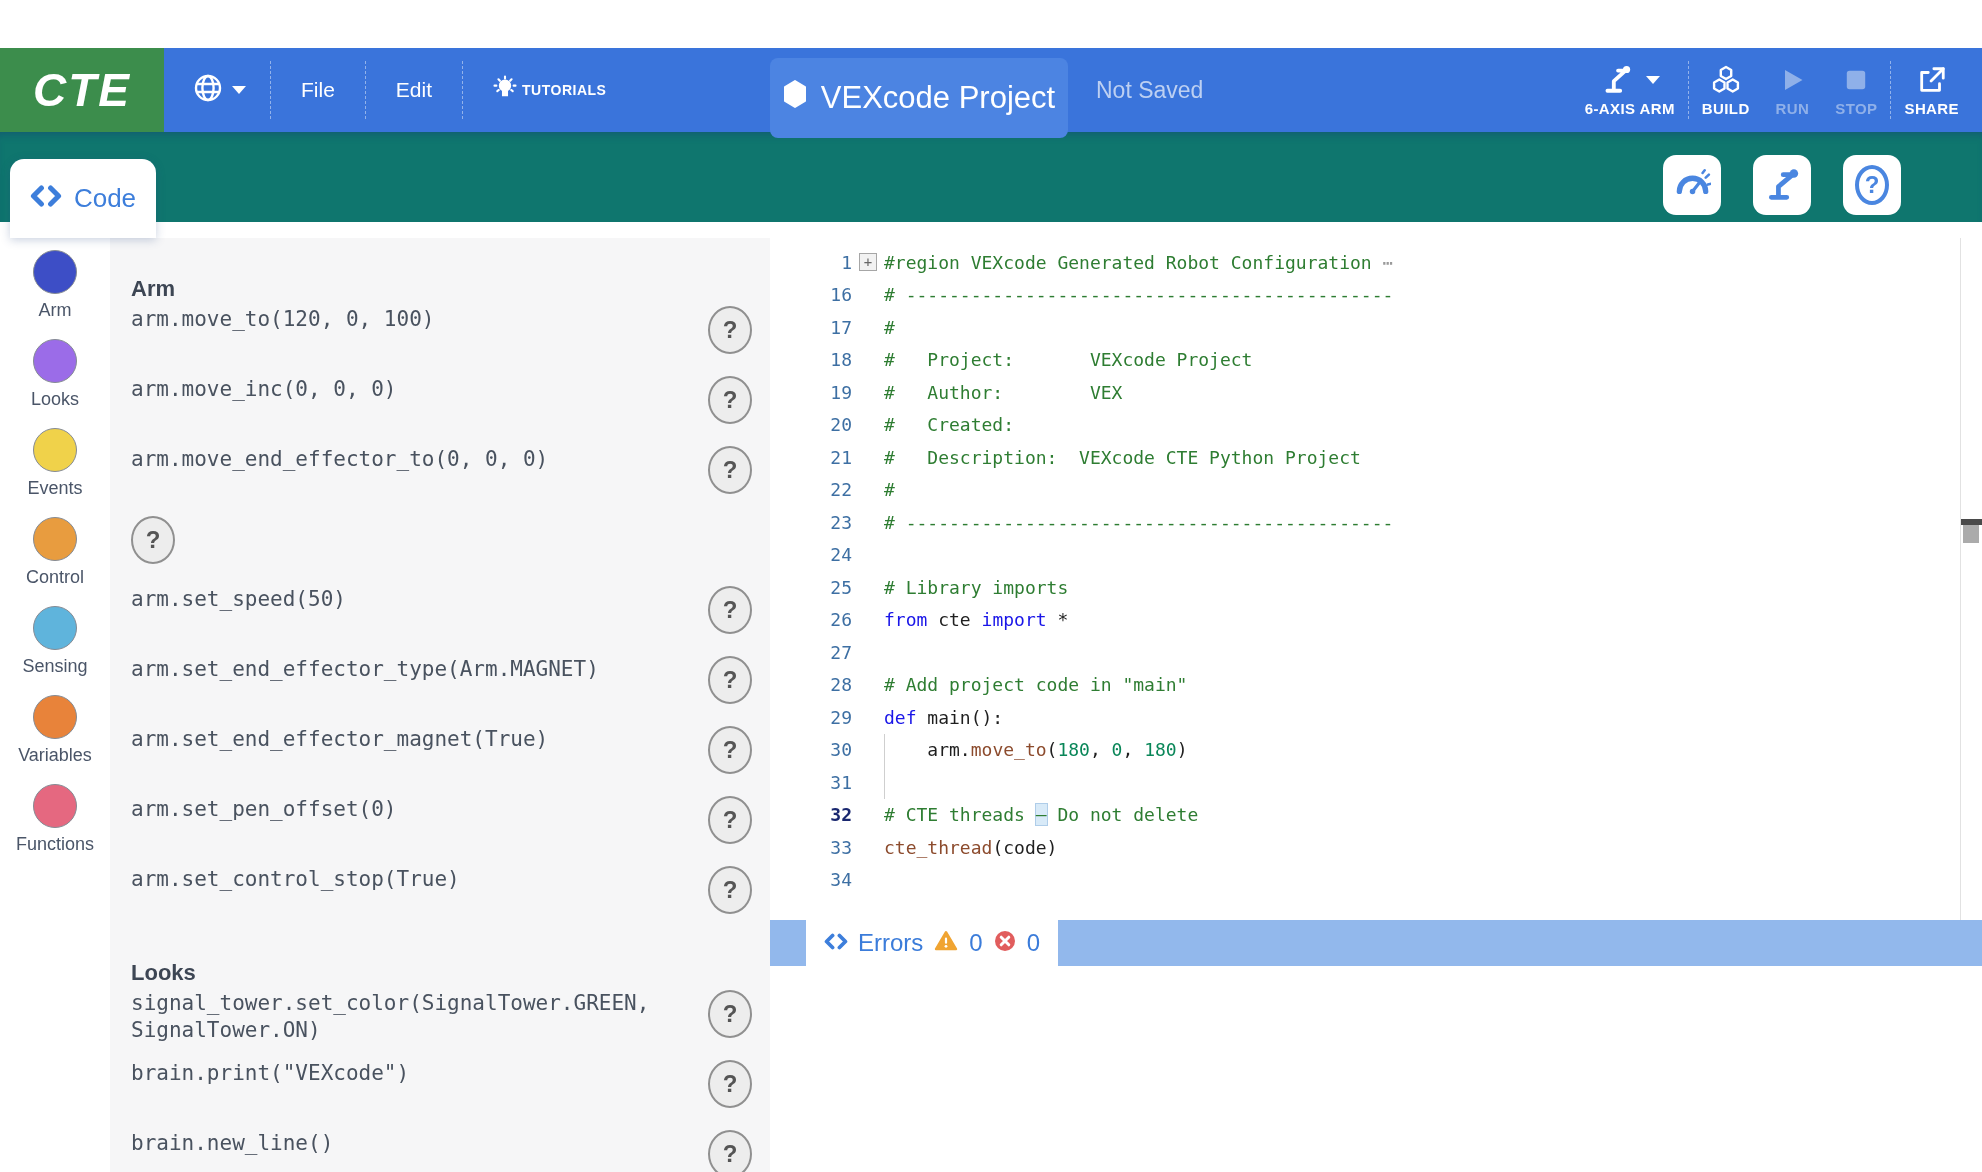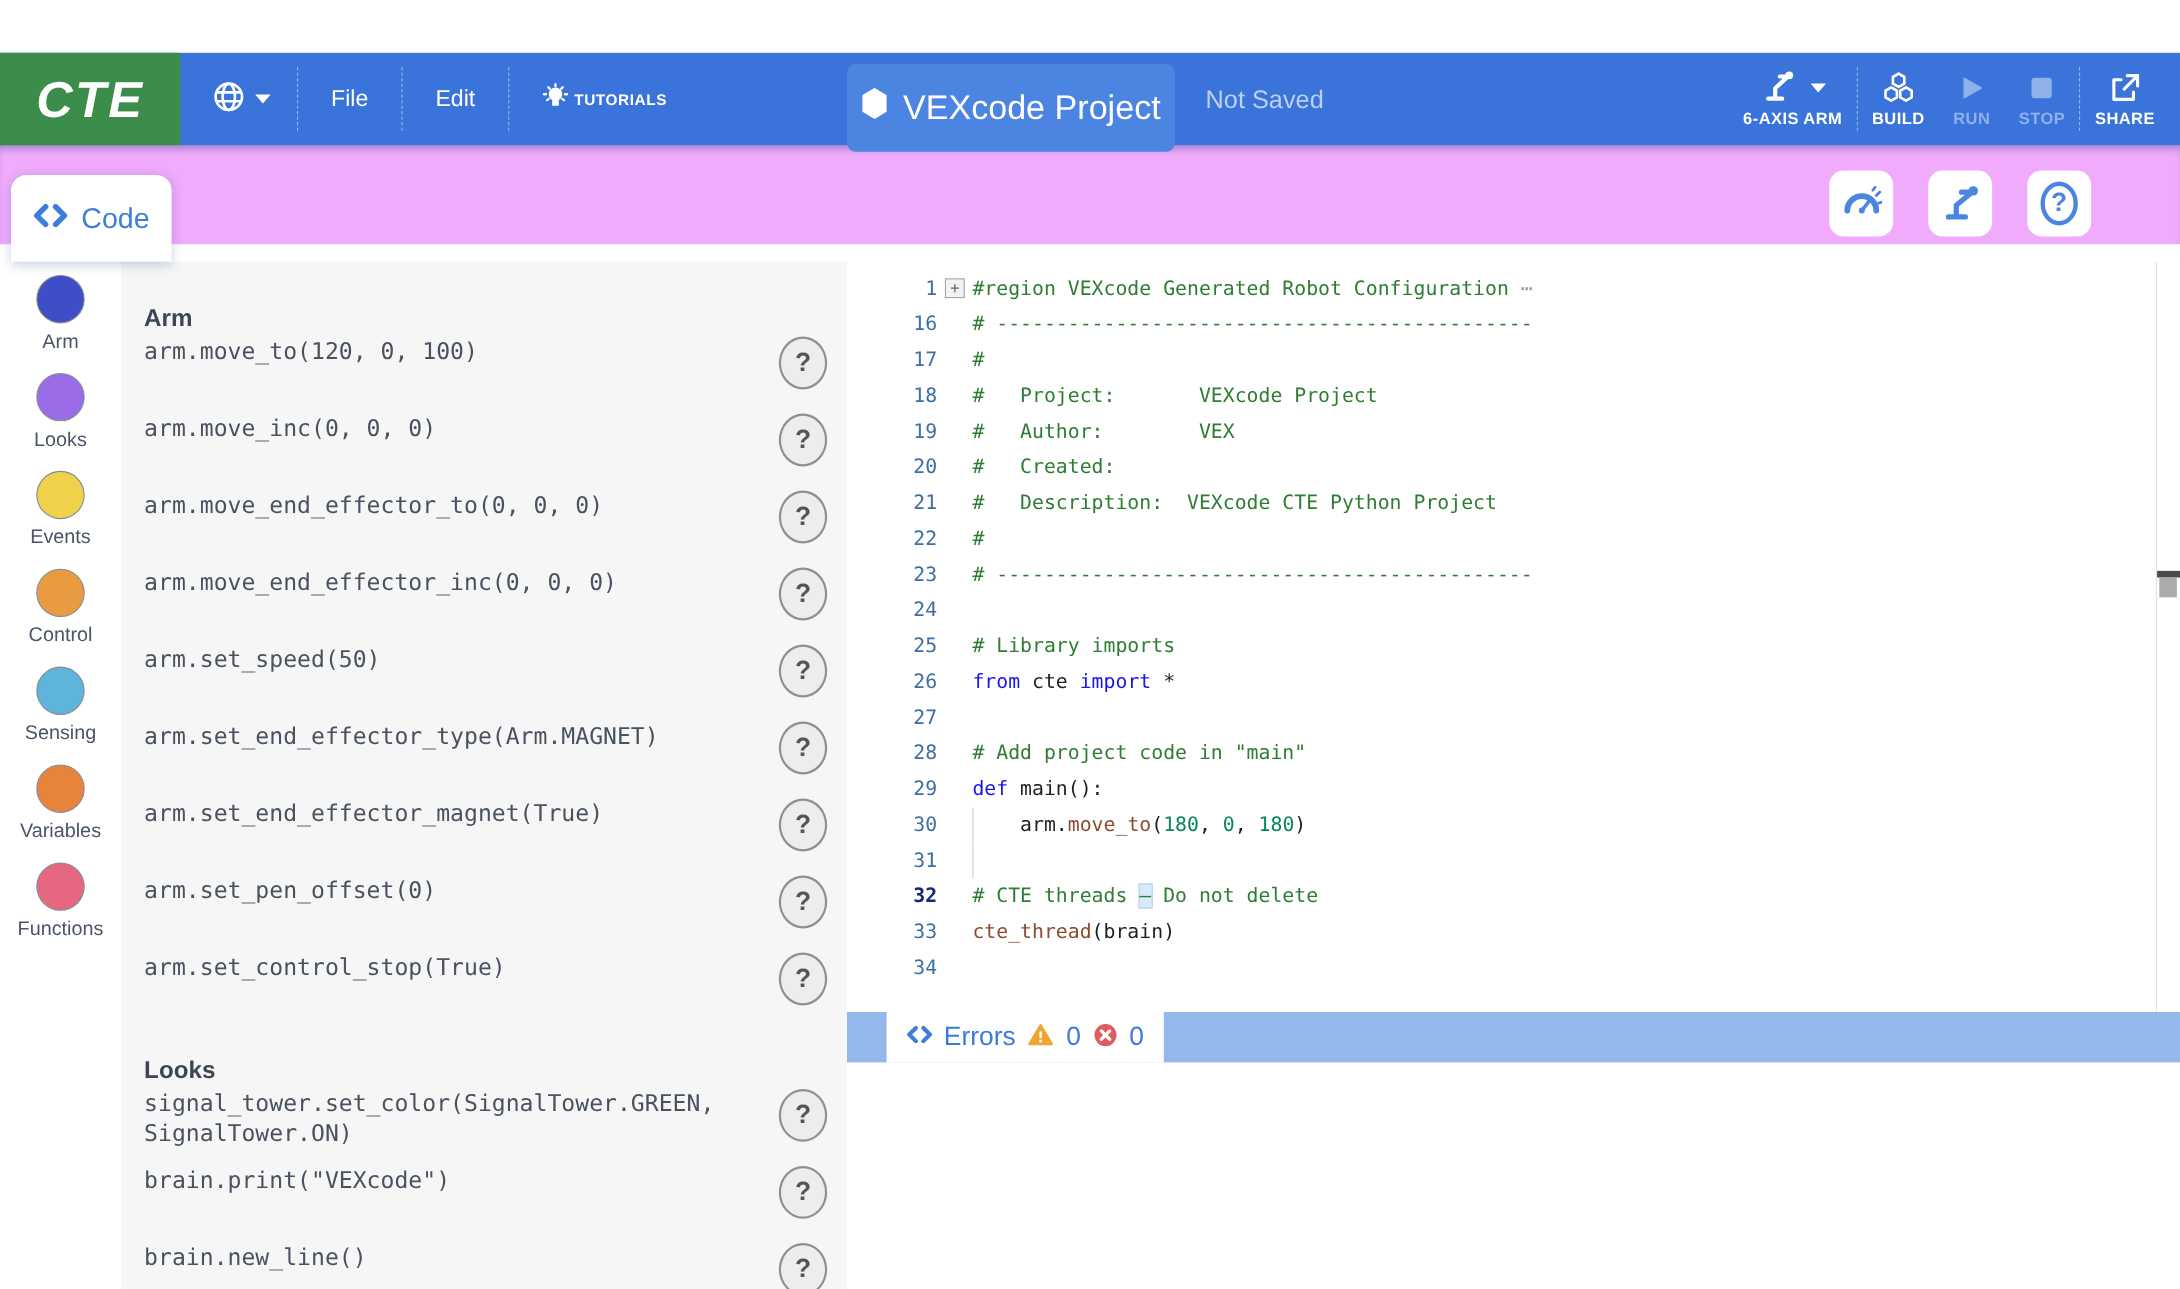--- a/index.html
+++ b/index.html
@@ -31,21 +31,21 @@
   .hright { position:absolute; right:10px; top:0; height:84px; display:flex; align-items:center; }
   .hbtn { display:flex; flex-direction:column; align-items:center; justify-content:center;
           gap:4px; height:84px; padding:0 13px; cursor:pointer; }
   .hbtn .ico { height:32px; display:flex; align-items:center; justify-content:center; }
   .hbtn .lbl { color:#fff; font-size:15px; font-weight:bold; letter-spacing:.4px; }
   .hbtn.disabled { cursor:default; }
   .hbtn.disabled .lbl { color:#8FB0E9; }
   .device-row { display:flex; align-items:center; gap:12px; }
 
   
-  .subbar { position:absolute; left:0; top:84px; width:100%; height:90px; background:#f0abfc;
+  .subbar { position:absolute; left:0; top:84px; width:100%; height:90px; background:#0f766e;
             box-shadow:inset 0 7px 9px -5px rgba(25,55,120,.45); z-index:20; }
   .code-tab { position:absolute; left:10px; top:27px; width:146px; height:79px; background:#fff;
               border-radius:14px 14px 0 0; display:flex; align-items:center; justify-content:center;
               gap:12px; color:#3D7EDB; font-size:26px; box-shadow:0 2px 10px rgba(40,70,130,.25);
               cursor:pointer; }
   .sq-row { position:absolute; right:81px; top:23px; display:flex; gap:32px; }
   .sq-btn { width:58px; height:60px; background:#fff; border-radius:13px; display:flex;
             align-items:center; justify-content:center; cursor:pointer; }
   .help-oval { width:34px; height:40px; border:4px solid #4A86E0; border-radius:50%;
                display:flex; align-items:center; justify-content:center; color:#4A86E0;
@@ -293,21 +293,20 @@
         </div>
         <div class="cmd-row">
           <div class="cmd-text">arm.move_inc(0, 0, 0)</div>
           <div class="help-btn">?</div>
         </div>
         <div class="cmd-row">
           <div class="cmd-text">arm.move_end_effector_to(0, 0, 0)</div>
           <div class="help-btn">?</div>
         </div>
         <div class="cmd-row">
-          <div class="cmd-text">arm.move_end_effector_inc(0, 0, 0)</div>
           <div class="help-btn">?</div>
         </div>
         <div class="cmd-row">
           <div class="cmd-text">arm.set_speed(50)</div>
           <div class="help-btn">?</div>
         </div>
         <div class="cmd-row">
           <div class="cmd-text">arm.set_end_effector_type(Arm.MAGNET)</div>
           <div class="help-btn">?</div>
         </div>
@@ -429,21 +428,21 @@
               <span class="codeline guide"></span>
             </div>
             <div class="eline">
               <span class="lnum active">32</span>
               <span class="foldslot"></span>
               <span class="codeline"><span class="c-com"># CTE threads </span><span class="c-com hl">—</span><span class="c-com"> Do not delete</span></span>
             </div>
             <div class="eline">
               <span class="lnum">33</span>
               <span class="foldslot"></span>
-              <span class="codeline"><span class="c-fn">cte_thread</span><span class="c-pl">(brain)</span></span>
+              <span class="codeline"><span class="c-fn">cte_thread</span><span class="c-pl">(code)</span></span>
             </div>
             <div class="eline">
               <span class="lnum">34</span>
               <span class="foldslot"></span>
               <span class="codeline"></span>
             </div>
           </div>
         <div class="scroll-gutter">
           <div class="sb-dark"></div>
           <div class="sb-thumb"></div>

